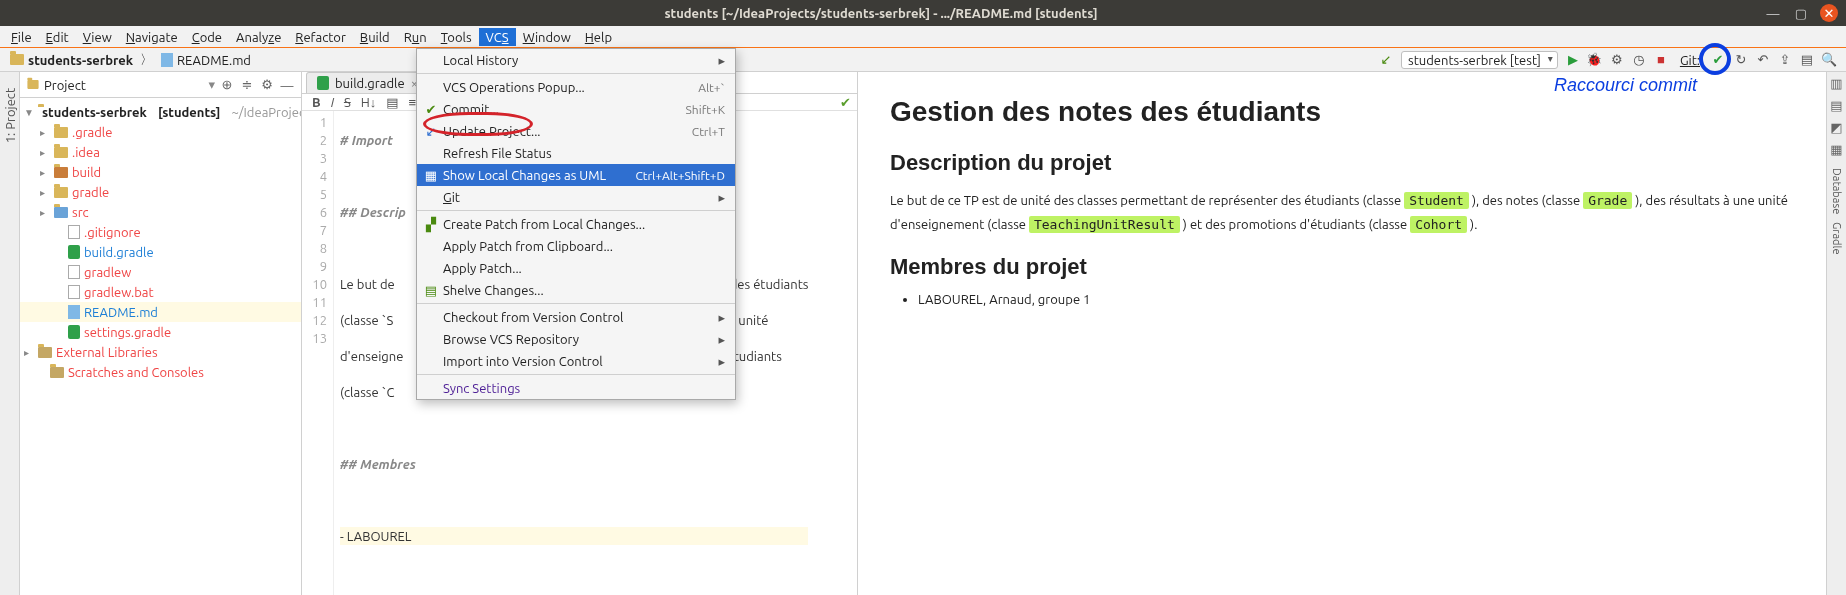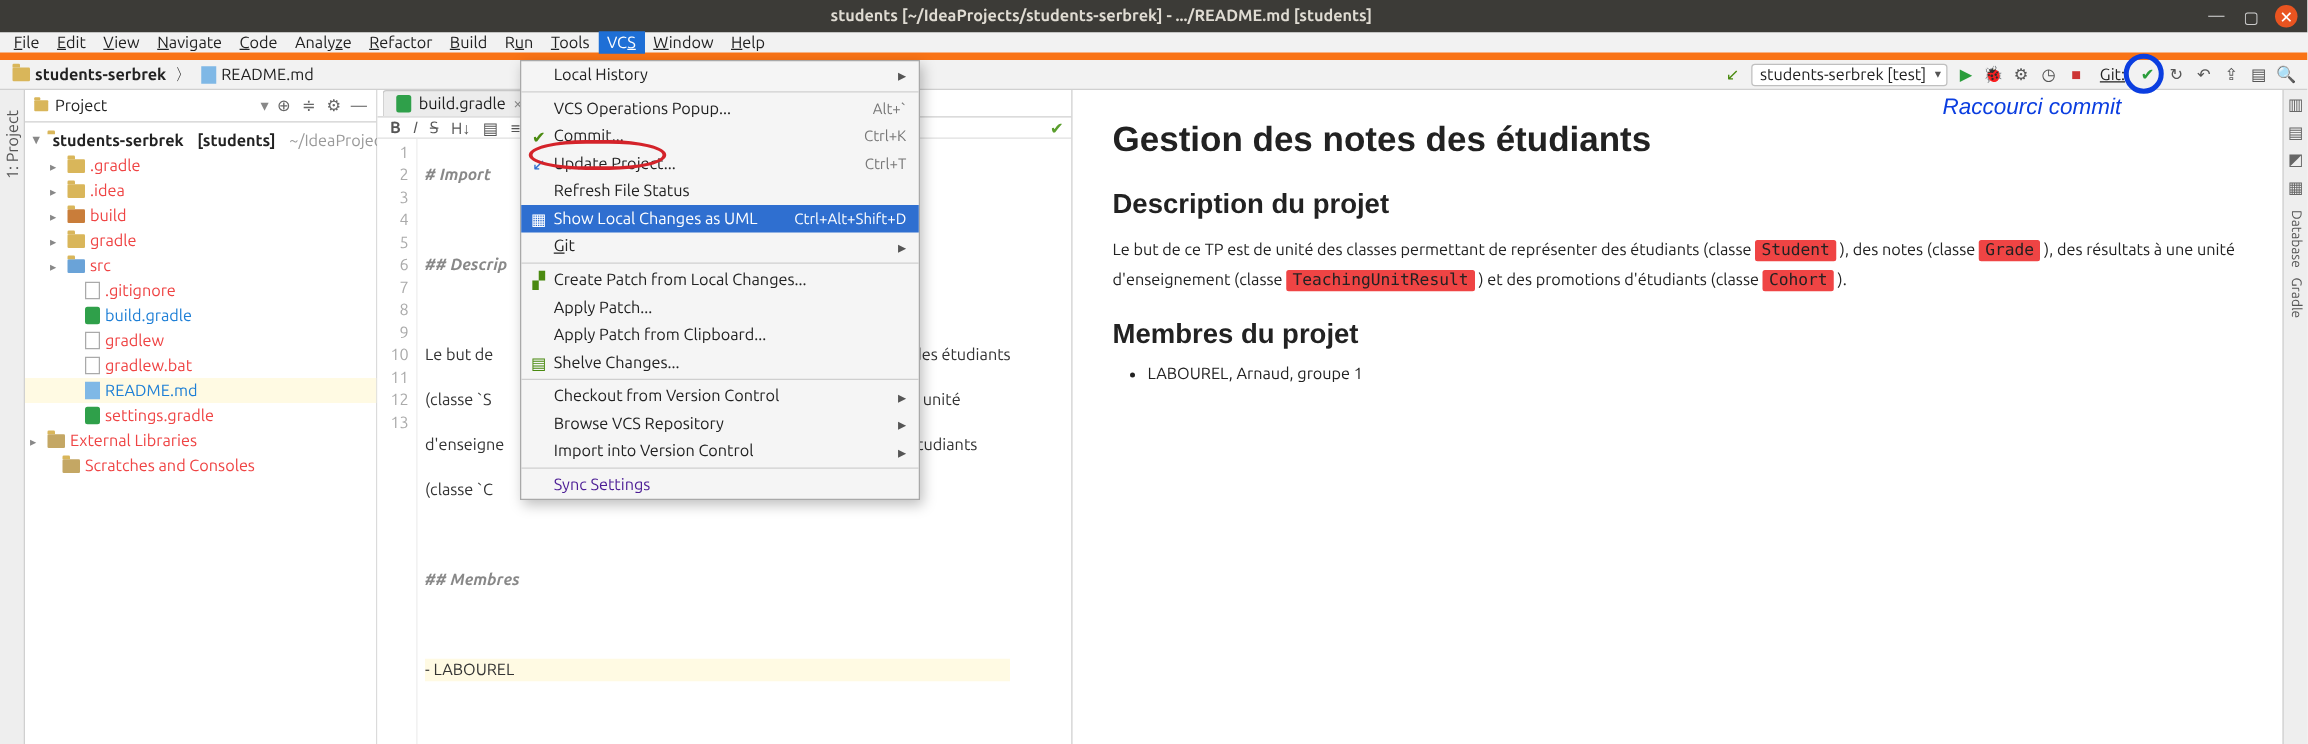--- a/index.html
+++ b/index.html
@@ -6,21 +6,21 @@
 body { background:#f2f2f2; color:#222; width:1846px; }
 
 
 .titlebar { background:#3c3b37; color:#dfdbd2; height:26px; display:flex; align-items:center; padding:0 8px; }
 .titlebar .spacer { flex:1; }
 .titlebar .title { flex:0 0 auto; margin:0 auto; font-weight:bold; }
 .titlebar .winbtn { width:18px; height:18px; margin-left:10px; display:flex; align-items:center; justify-content:center; color:#ccc; }
 .titlebar .close { background:#e95420; border-radius:50%; color:#fff; }
 
 
-.menubar { background:#f2f2f2; height:22px; display:flex; align-items:center; padding:0 4px; border-bottom:6px solid #f97316; }
+.menubar { background:#f2f2f2; height:22px; display:flex; align-items:center; padding:0 4px; border-bottom:1px solid #f97316; }
 .menubar .mi { padding:2px 7px; cursor:default; }
 .menubar .mi u { text-decoration:underline; }
 .menubar .mi.open { background:#1e6fd6; color:#fff; }
 
 
 .navbar { background:#f2f2f2; height:24px; display:flex; align-items:center; padding:0 6px; border-bottom:1px solid #d0d0d0; }
 .navbar .crumb { display:flex; align-items:center; gap:4px; padding:0 4px; }
 .navbar .spacer { flex:1; }
 .navbar .tool { width:20px; height:20px; display:flex; align-items:center; justify-content:center; color:#555; margin:0 1px; }
 .navbar .runcfg { border:1px solid #bfbfbf; border-radius:3px; padding:1px 16px 1px 6px; margin:0 4px; position:relative; background:#fff; }
@@ -71,21 +71,21 @@
 .editor .gut { width:32px; text-align:right; color:#aaa; padding:2px 6px 0 0; background:#fff; border-right:1px solid #eee; }
 .editor .src { padding:2px 6px; white-space:pre; color:#333; }
 .editor .src .c { color:#888; font-style:italic; }
 .editor .hl { background:#fffae3; }
 
 
 .preview { flex:1; background:#fff; padding:24px 32px; font-family:Georgia,serif; color:#222; overflow:auto; }
 .preview h1 { font-size:28px; font-weight:bold; margin-bottom:22px; font-family:Arial,sans-serif; }
 .preview h2 { font-size:22px; font-weight:bold; margin:18px 0 12px; font-family:Arial,sans-serif; }
 .preview p { font-size:15px; line-height:1.6; margin-bottom:10px; font-family:Arial,sans-serif; }
-.preview code { font-family:"DejaVu Sans Mono",monospace; background:#ef4444; padding:1px 5px; border-radius:2px; font-size:13px; }
+.preview code { font-family:"DejaVu Sans Mono",monospace; background:#bef264; padding:1px 5px; border-radius:2px; font-size:13px; }
 .preview ul { margin:8px 0 0 28px; font-family:Arial,sans-serif; font-size:15px; }
 
 
 .rgutter { width:20px; background:#eeeeee; border-left:1px solid #d0d0d0; display:flex; flex-direction:column; align-items:center; }
 .rgutter .cell { width:18px; height:18px; margin:2px 0; color:#666; display:flex; align-items:center; justify-content:center; }
 .rgutter .vtxt { writing-mode:vertical-rl; font-size:11px; color:#555; margin-top:8px; }
 
 
 .anno-circle { position:absolute; width:32px; height:32px; border:4px solid #0b3ee0; border-radius:50%; pointer-events:none; }
 .anno-text { position:absolute; font:italic 18px Arial; color:#0b3ee0; pointer-events:none; }
@@ -331,21 +331,21 @@
       <span class="sub"></span>
     </div>
   <div class="sep"></div>
   <div class="row">
       <span class="lbl">VCS Operations Popup...</span>
       <span class="sc">Alt+`</span>
     </div>
   <div class="row">
       <span class="pre">✔</span>
       <span class="lbl">Commit...</span>
-      <span class="sc">Ctrl+K</span>
+      <span class="sc">Shift+K</span>
     </div>
   <div class="row">
       <span class="pre" style="color:#2f6fd0">↙</span>
       <span class="lbl">Update Project...</span>
       <span class="sc">Ctrl+T</span>
     </div>
   <div class="row">
       <span class="lbl">Refresh File Status</span>
     </div>
   <div class="row hover">
@@ -356,24 +356,24 @@
   <div class="row">
       <span class="lbl"><u>G</u>it</span>
       <span class="sub"></span>
     </div>
   <div class="sep"></div>
   <div class="row">
       <span class="pre">▞</span>
       <span class="lbl">Create Patch from Local Changes...</span>
     </div>
   <div class="row">
+      <span class="lbl">Apply Patch from Clipboard...</span>
+    </div>
+  <div class="row">
       <span class="lbl">Apply Patch...</span>
-    </div>
-  <div class="row">
-      <span class="lbl">Apply Patch from Clipboard...</span>
     </div>
   <div class="row">
       <span class="pre">▤</span>
       <span class="lbl">Shelve Changes...</span>
     </div>
   <div class="sep"></div>
   <div class="row">
       <span class="lbl">Checkout from Version Control</span>
       <span class="sub"></span>
     </div>

